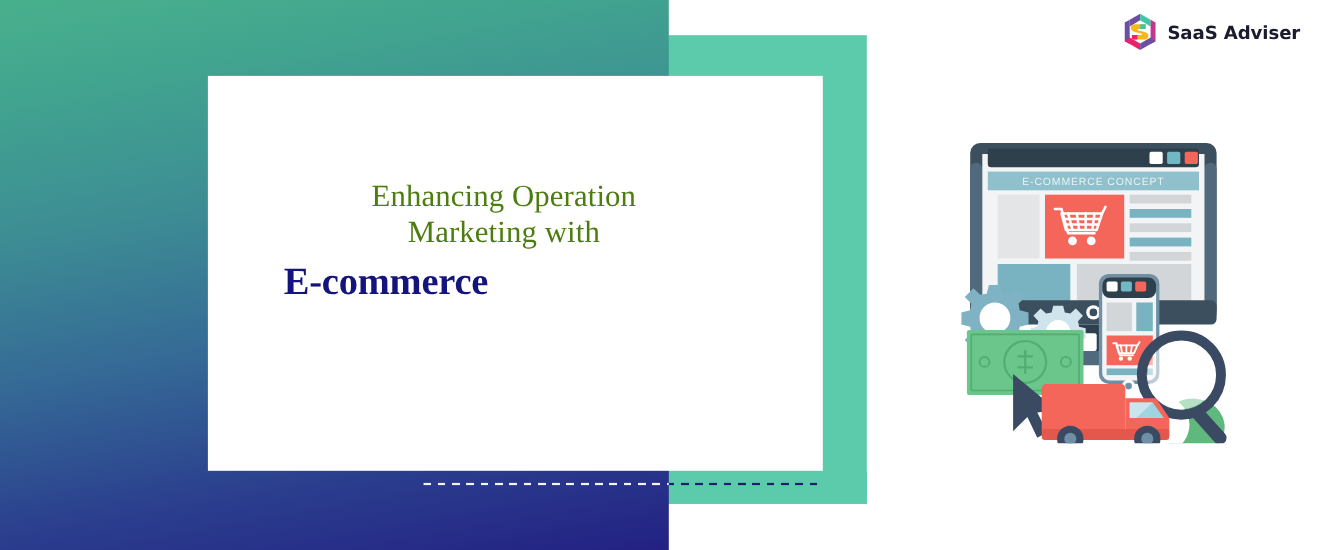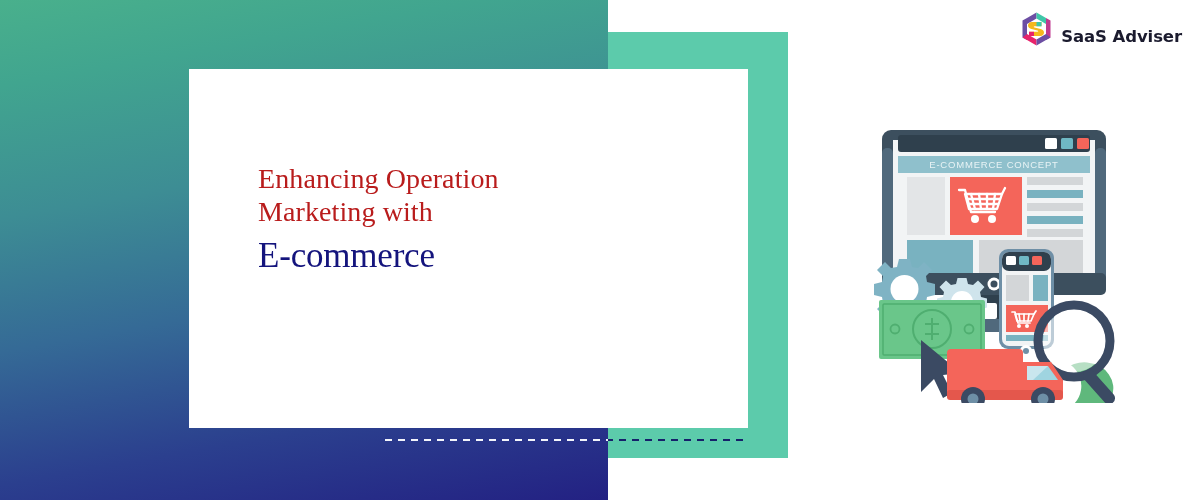--- a/index.html
+++ b/index.html
@@ -46,27 +46,28 @@
   .headline {
     position: absolute;
     left: 258px; top: 162px;
     width: 400px;
   }
   .headline-light {
     font-family: "Liberation Serif", serif;
     font-size: 28px;
     font-weight: 400;
     line-height: 1.18;
-    color: #b91c1c;
+    color: #4d7c0f;
     letter-spacing: 0.1px;
+    text-align: center;
   }
   .headline-bold {
     font-family: "Liberation Serif", serif;
     font-size: 35px;
-    font-weight: 400;
+    font-weight: 700;
     line-height: 1.2;
     color: #14147d;
     margin-top: 7px;
     letter-spacing: -0.2px;
   }
 
   
   .dashed-rule {
     position: absolute;
     left: 385px; top: 439px;
@@ -80,21 +81,21 @@
     width: 223px; height: 2px;
     background: repeating-linear-gradient(to right,
       #f2f4fb 0px, #f2f4fb 7px, rgba(0,0,0,0) 7px, rgba(0,0,0,0) 13px);
   }
 
   
   .logo {
     position: absolute;
     right: 18px; top: 12px;
     display: flex;
-    align-items: flex-end;
+    align-items: center;
     gap: 9px;
   }
   .logo-mark { width: 31px; height: 34px; display: block; }
   .logo-text {
     font-family: "DejaVu Sans", sans-serif;
     font-size: 16.5px;
     font-weight: 700;
     color: #1b1b2e;
     letter-spacing: -0.1px;
   }

